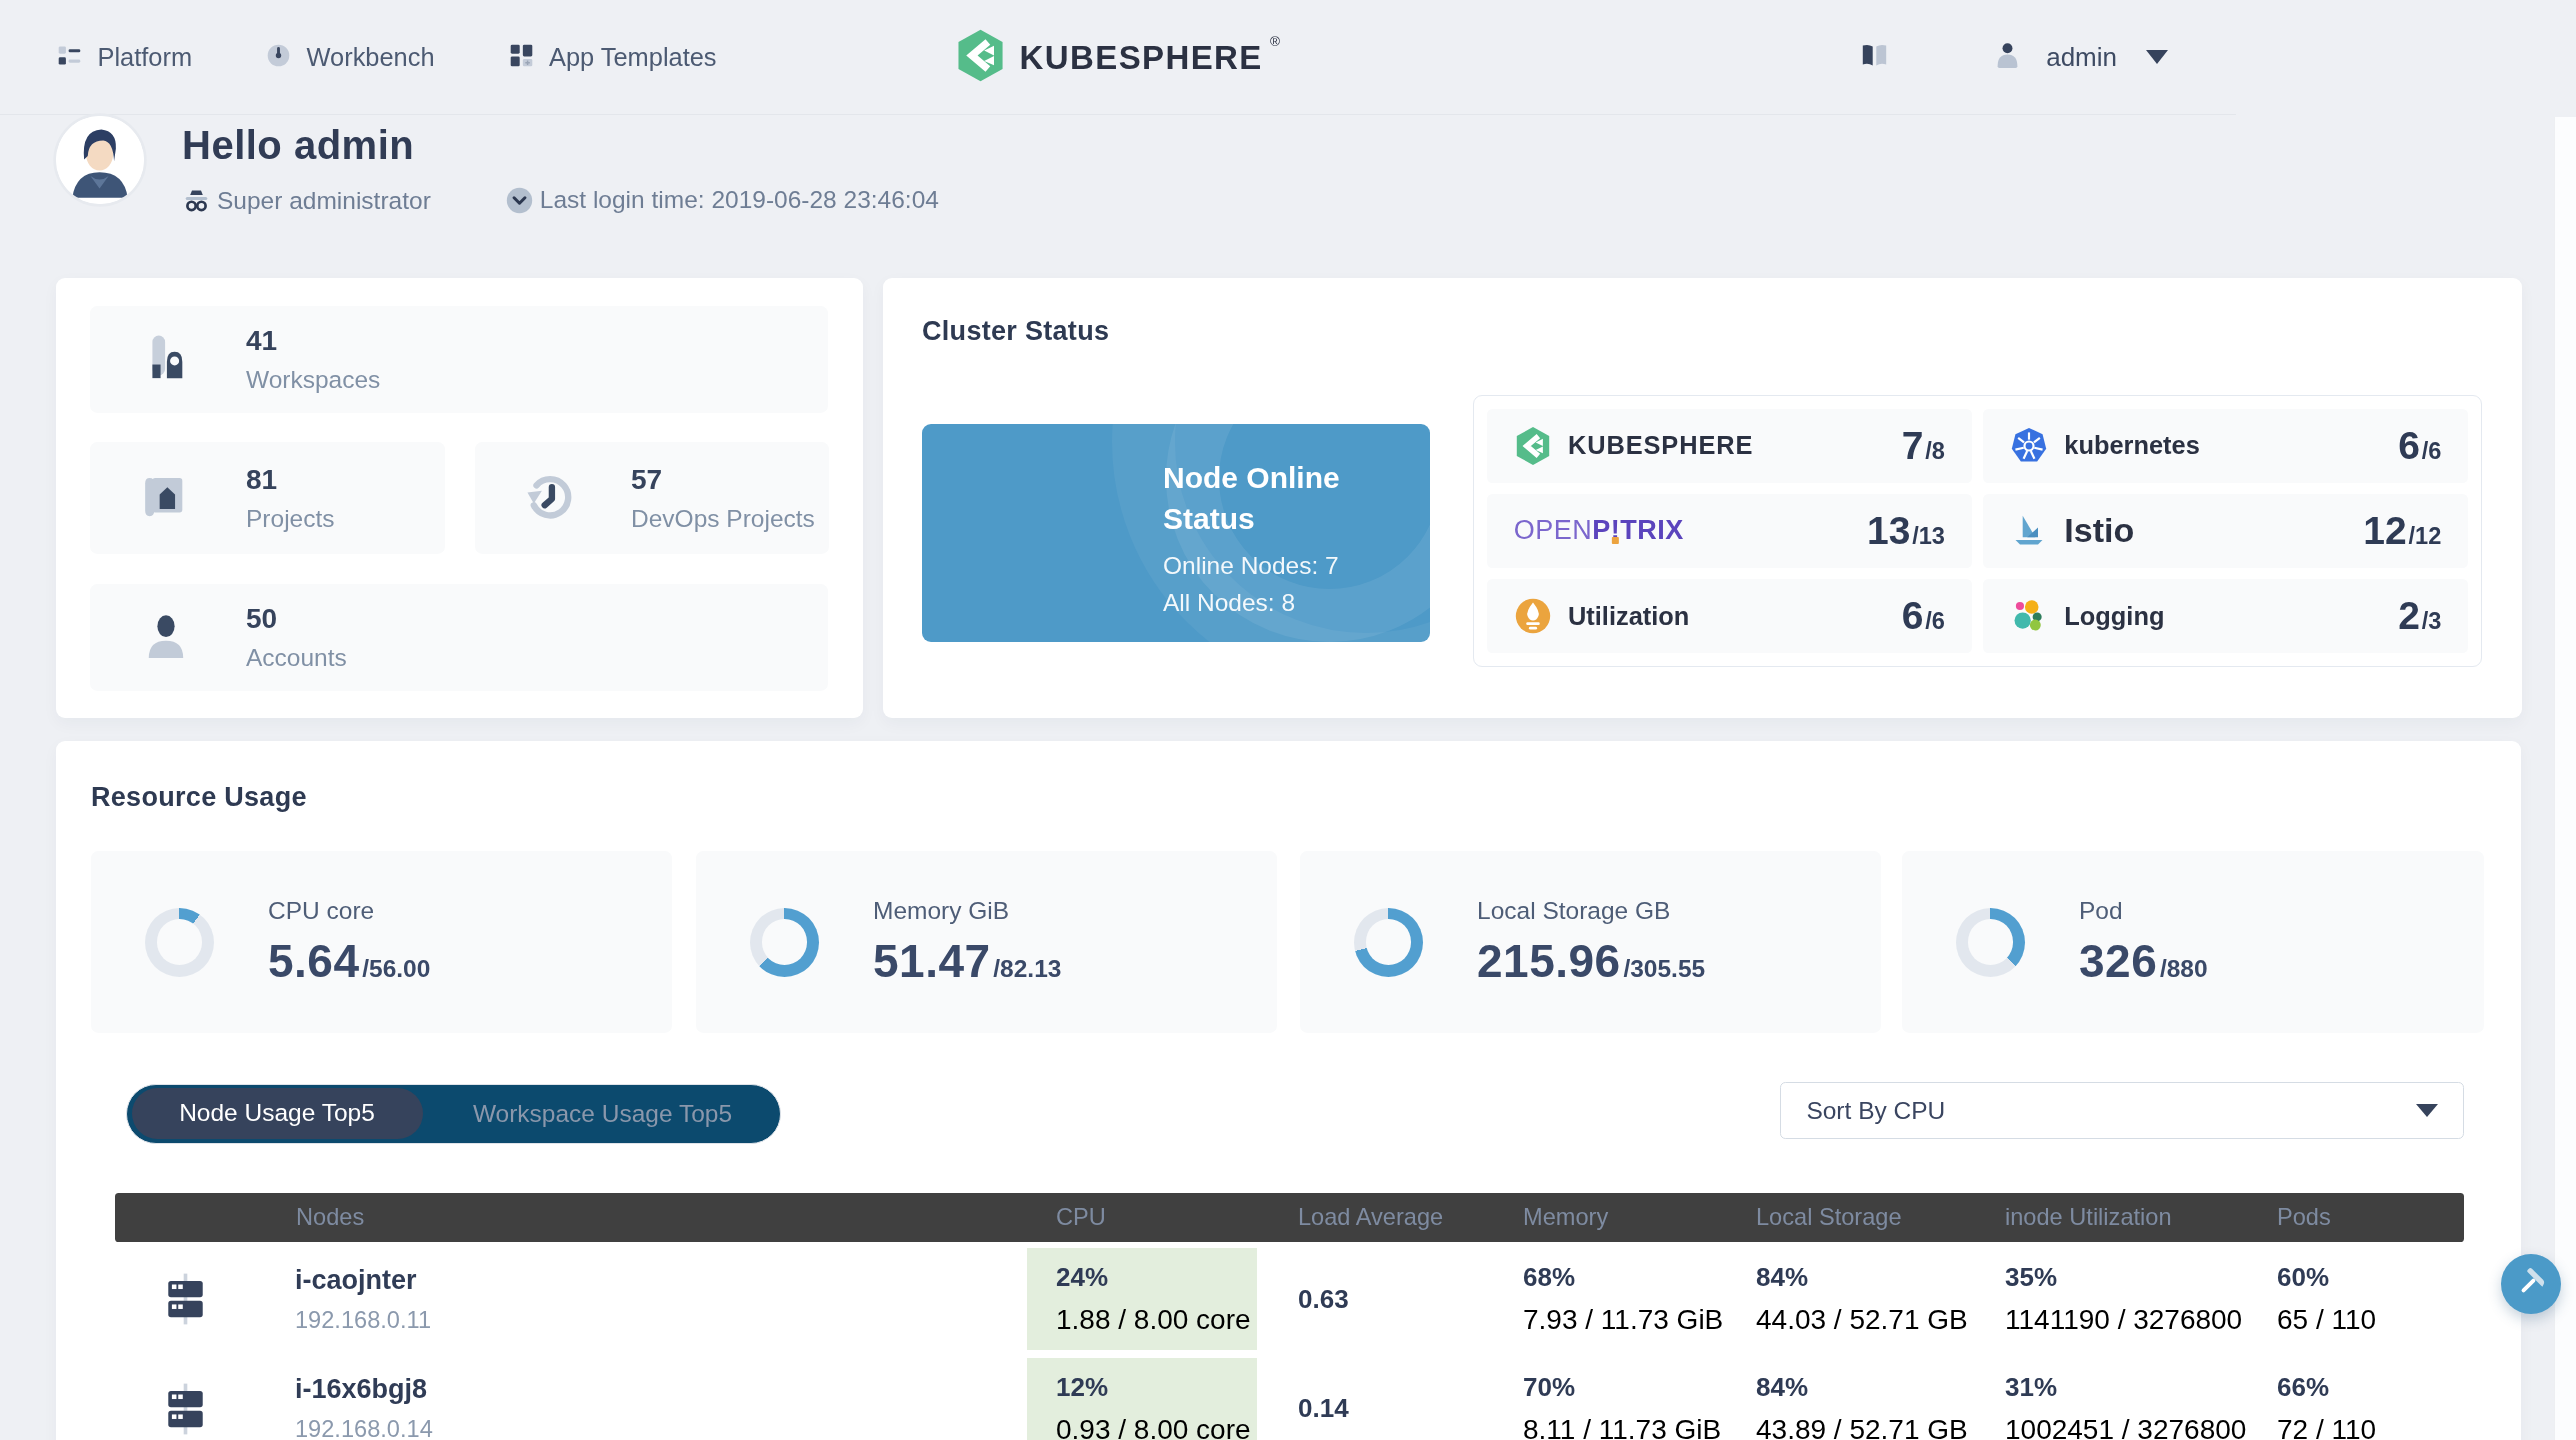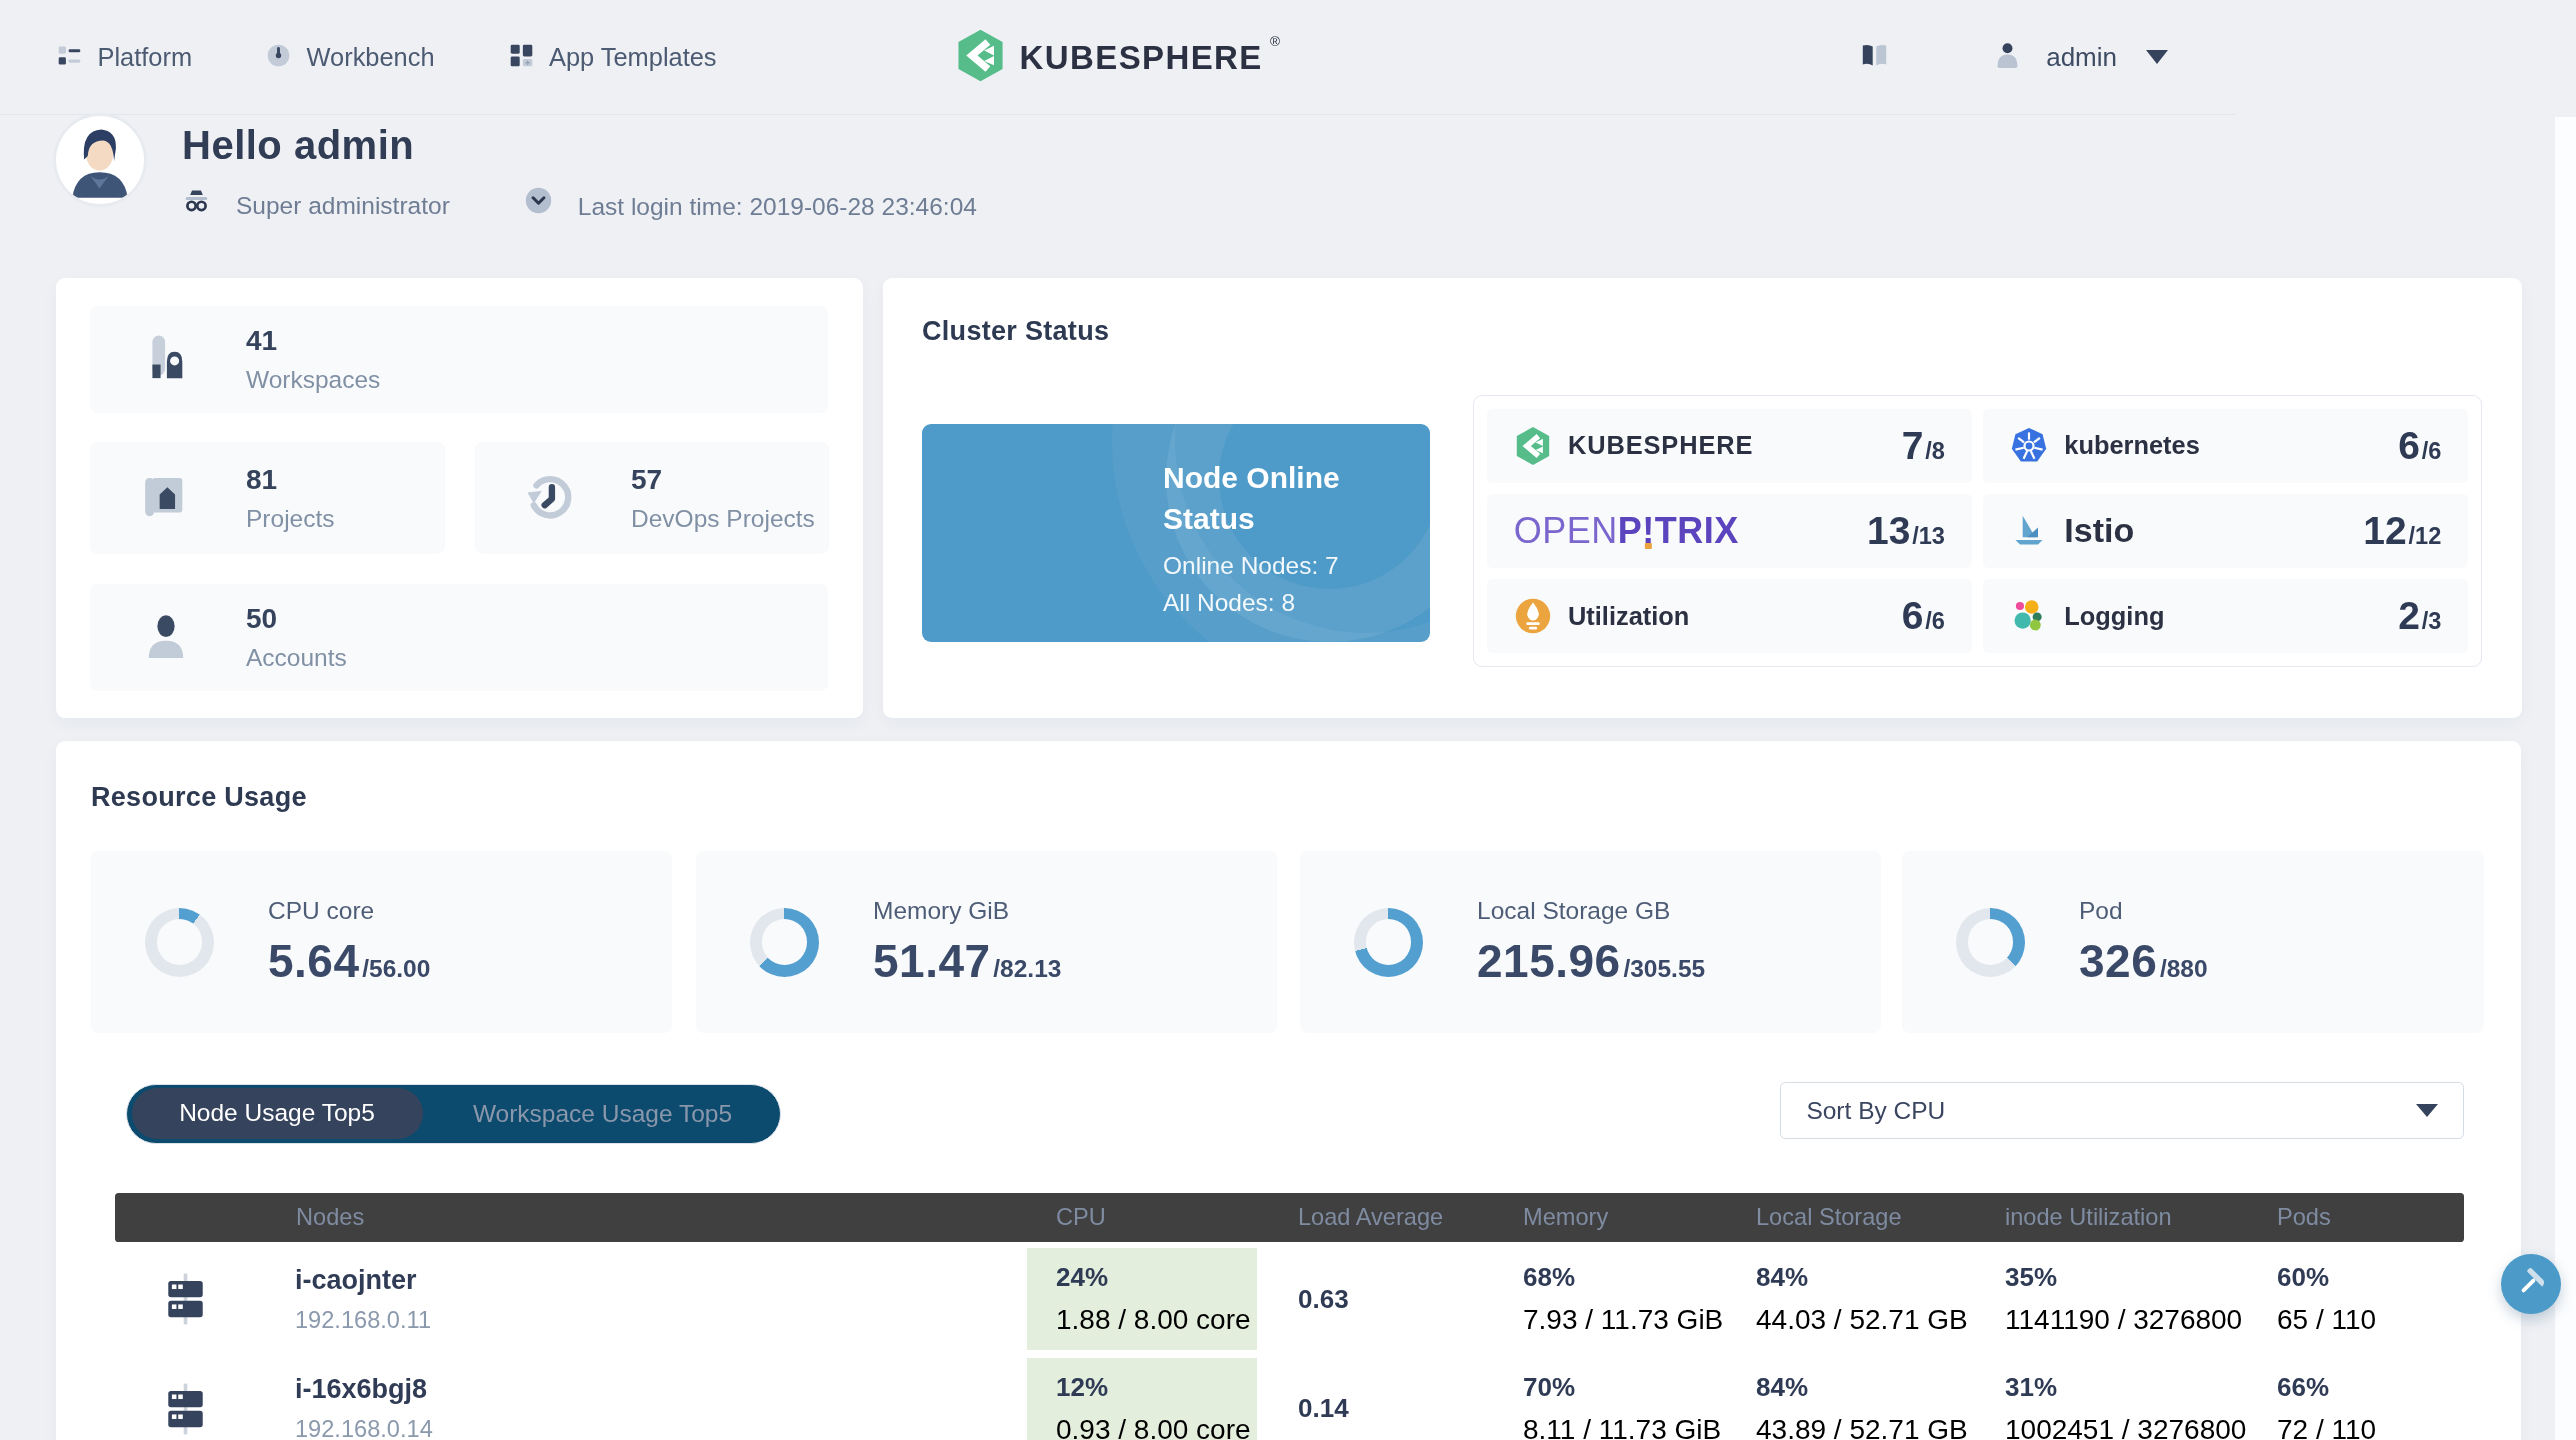--- a/index.html
+++ b/index.html
@@ -26,21 +26,21 @@
   .nav-right { margin-left:auto; display:flex; align-items:center; }
   .user-chip { display:flex; align-items:center; gap:25.4px; margin-left:104px; cursor:pointer; }
   .user-chip .uname { font-size:26px; color:#3e4b63; }
   .caret { width:0; height:0; border-left:11.8px solid transparent; border-right:11.8px solid transparent; border-top:14.5px solid #36435c; margin-left:3.6px; }
 
   
   .hello { position:absolute; left:56px; top:116px; display:flex; gap:38px; }
   .avatar { width:88px; height:88px; border-radius:50%; background:#fff; box-shadow:0 0 0 2.7px #e7eaef; overflow:hidden; flex:none; }
   .greet h1 { font-size:40px; font-weight:600; color:#313c55; margin-top:7.3px; letter-spacing:0.5px; }
   .greet .sub { margin-top:18px; display:flex; align-items:center; font-size:24.5px; color:#6e7d94; }
-  .greet .sub .seg { display:flex; align-items:flex-end; gap:25px; }
+  .greet .sub .seg { display:flex; align-items:flex-start; gap:6px; }
   .greet .sub .seg + .seg { margin-left:74px; }
 
   
   .card { position:absolute; background:#fff; border-radius:9px; box-shadow:0 5.4px 16.3px rgba(35,45,65,.04); }
   .stats-card   { left:56px;  top:278px; width:807px;  height:440px; }
   .cluster-card { left:883px; top:278px; width:1639px; height:440px; }
   .usage-card   { left:56px;  top:741px; width:2465px; height:907px; }
 
   .card-title { font-size:27px; font-weight:600; color:#2e3a52; letter-spacing:0.3px; }
   .cluster-card .card-title { position:absolute; left:39px; top:38px; }
@@ -83,21 +83,21 @@
 
   
   .services { position:absolute; left:590px; top:117px; width:1009px; height:272px;
     background:#fff; border:1.8px solid #e4e9f0; border-radius:9px;
     padding:12.7px; display:grid; grid-template-columns:1fr 1fr; gap:11px; }
   .svc { background:#f9fafb; border-radius:5.4px; display:flex; align-items:center; padding:0 27px; }
   .svc .sicon { width:38px; height:38px; flex:none; margin-right:16.3px; display:flex; align-items:center; justify-content:center; }
   .svc .sname { font-size:25.4px; font-weight:700; color:#2b3142; }
   .svc .snum { margin-left:auto; font-size:39px; font-weight:700; color:#2f3b55; display:flex; align-items:baseline; }
   .svc .snum .den { font-size:23.6px; font-weight:600; margin-left:1.8px; }
-  .wordmark { font-size:36px; letter-spacing:0.5px; }
+  .wordmark { font-size:27px; letter-spacing:0.5px; }
   .wm-light { color:#7b66cd; font-weight:400; }
   .wm-bold  { color:#5b44bd; font-weight:800; }
   .excl { position:relative; }
   .excl::after { content:""; position:absolute; left:50%; transform:translateX(-50%); bottom:1.8px; width:6.3px; height:6.3px; background:#eca33f; border-radius:0.9px; }
   .istio-name { font-size:34px; font-weight:700; color:#2b3142; }
   .ks-name { letter-spacing:0.9px; }
 
   
   .metric { position:absolute; top:110px; height:182px; background:#f9fafb; border-radius:7.3px;
     display:flex; align-items:center; }

